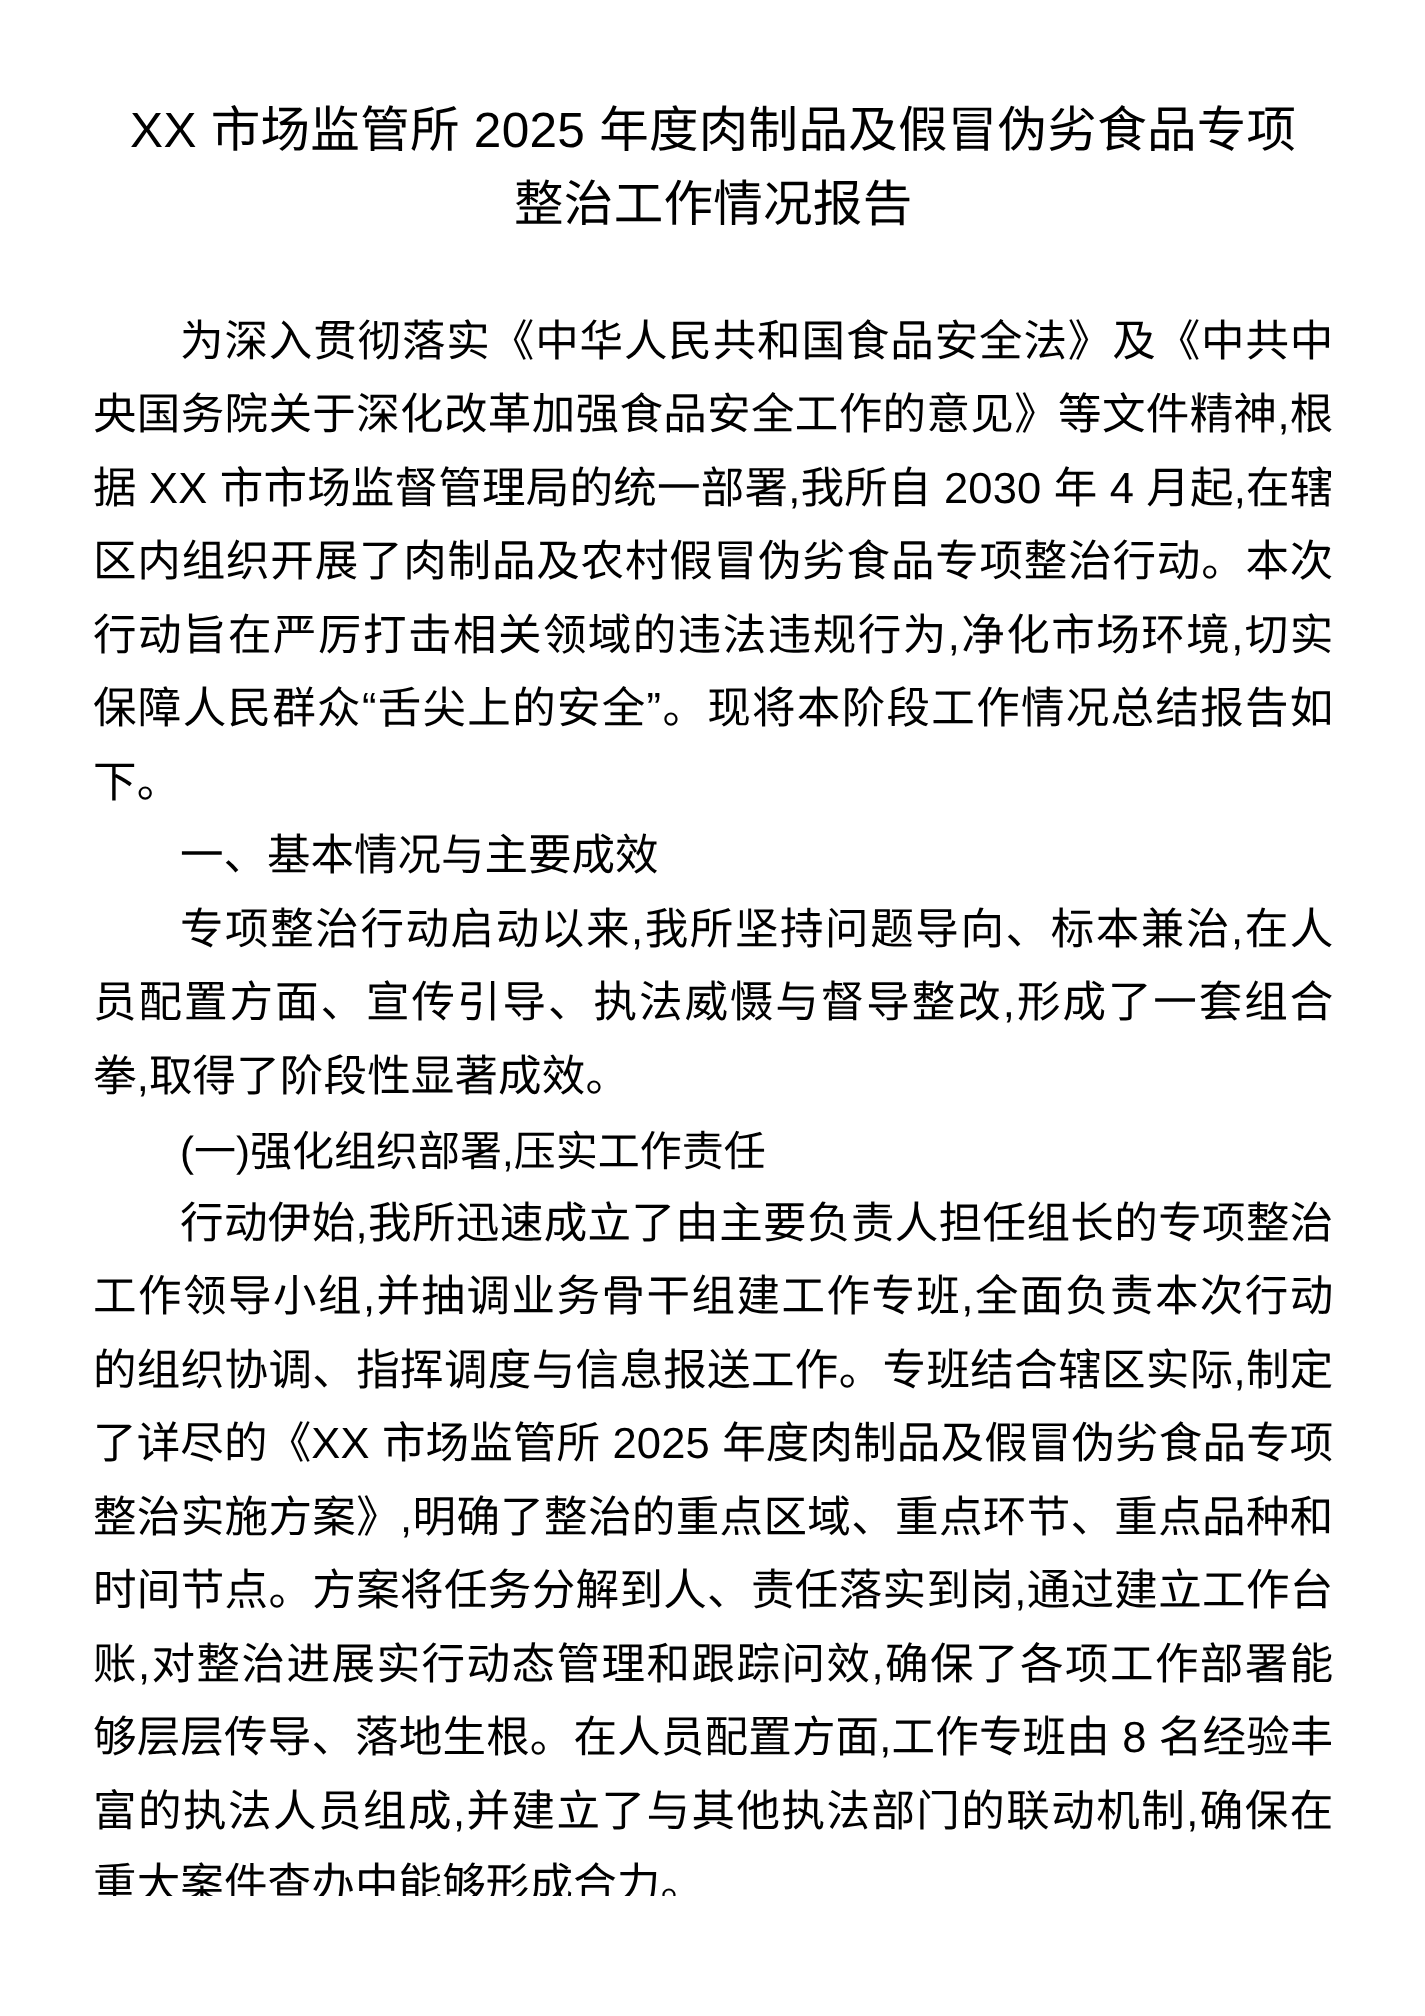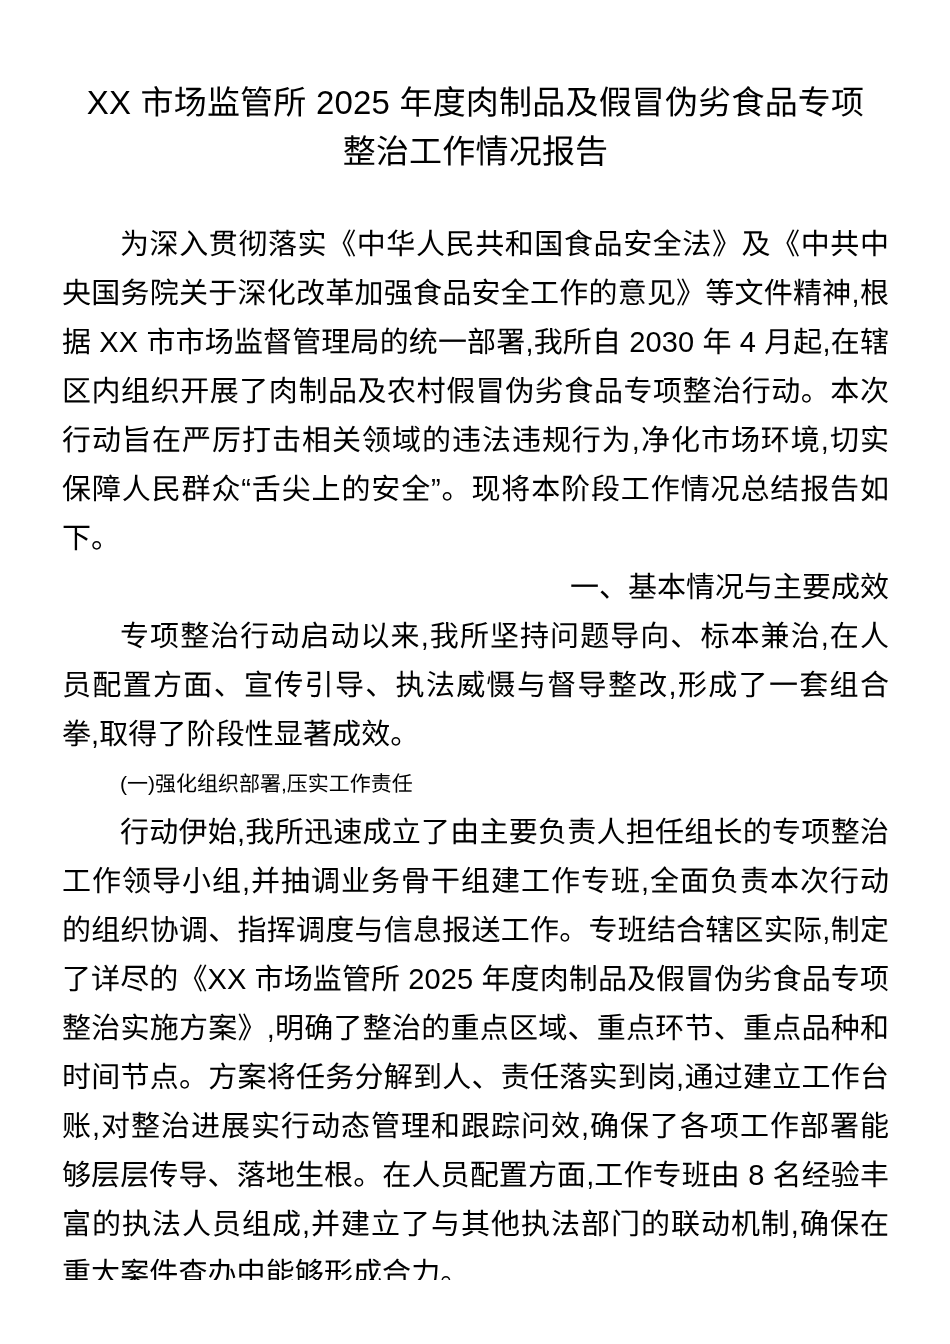--- a/index.html
+++ b/index.html
@@ -9,21 +9,21 @@
     background: #ffffff;
   }
   body {
     font-family: "Liberation Sans", "DejaVu Sans", sans-serif;
     color: #000000;
   }
   .page {
     position: relative;
     width: 950px;
     height: 1264px;
-    margin: 16px auto;
+    margin: 0 auto;
     background: #ffffff;
     overflow: hidden;
     box-sizing: border-box;
   }
   .doc-body {
     position: absolute;
     left: 62px;
     top: 62px;
     width: 827px;
   }
@@ -51,24 +51,24 @@
     word-break: break-all;
     letter-spacing: 0.1px;
   }
   p.heading {
     font-size: 29px;
     line-height: 49px;
     margin: 0;
     padding: 0;
     text-indent: 58px;
     word-break: break-all;
-    text-align: right;
+    text-align: left;
   }
   p.subheading {
-    font-size: 21px;
+    font-size: 28px;
     line-height: 49px;
     margin: 0;
     padding: 0;
     text-indent: 58px;
     word-break: break-all;
     text-align: left;
   }
 </style>
 </head>
 <body>

